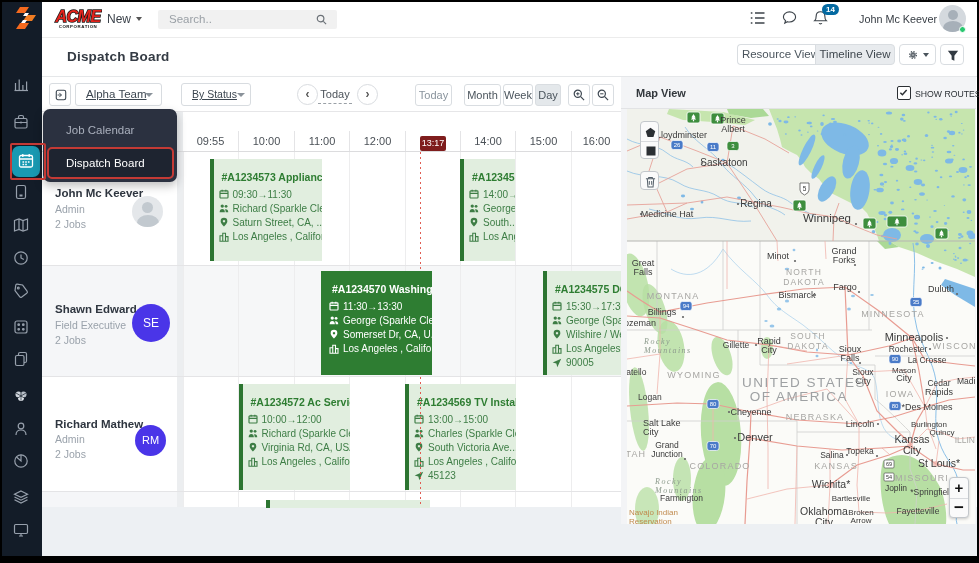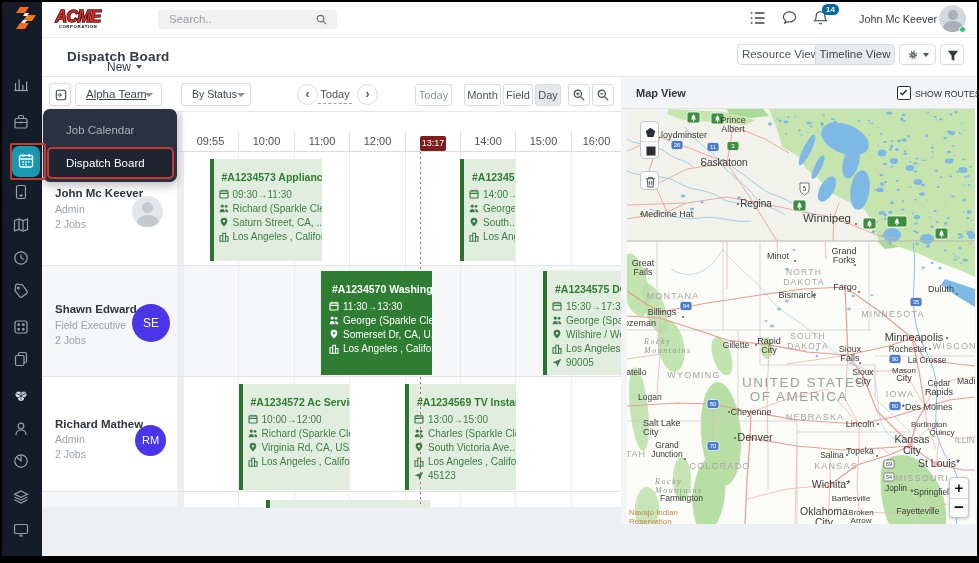--- a/index.html
+++ b/index.html
@@ -10,21 +10,21 @@
 #base { left:2px; top:2px; width:975px; height:554px; background:#fff; }
 #graybottom { left:42px; top:507px; width:935px; height:49px; background:#edf0f3; }
 #sidebar { left:2px; top:2px; width:40px; height:554px; background:#131c28; }
 #topbar { left:42px; top:2px; width:935px; height:36px; background:#fff; border-bottom:1px solid #ececec; }
 #titlebar { left:42px; top:38px; width:935px; height:39px; background:#fff; border-bottom:1px solid #e5e7e9; }
 #calpanel { left:42px; top:77px; width:579px; height:430px; background:#fff; }
 #mappanel { left:621px; top:77px; width:355px; height:447px; background:#f3f4f6; }
 
 .sic { position:absolute; left:13px; width:16px; height:16px; }
 .sic svg { display:block; width:16px; height:16px; }
-.newbtn { position:absolute; left:107px; top:12px; font-size:12px; color:#3a4149;margin-top:48px; }
+.newbtn { position:absolute; left:107px; top:12px; font-size:12px; color:#3a4149; }
 .search { position:absolute; left:158px; top:10px; width:179px; height:19px; background:#f1f1f1; border-radius:2px; font-size:11.5px; color:#9aa0a6; line-height:19px; padding-left:11px; }
 .caret { display:inline-block; width:0; height:0; border-left:3.5px solid transparent; border-right:3.5px solid transparent; border-top:4px solid #555; vertical-align:middle; margin-left:5px; margin-top:-1px; }
 .uname { position:absolute; left:859px; top:13px; font-size:10.8px; color:#363c43; }
 .avatar { position:absolute; left:939px; top:5px; width:27px; height:27px; border-radius:50%; background:#d4d9de; overflow:hidden; }
 .avatar .hd { position:absolute; left:8.5px; top:5px; width:10px; height:10px; border-radius:50%; background:#a7b0b9; }
 .avatar .bd { position:absolute; left:3.5px; top:16px; width:20px; height:14px; border-radius:50%; background:#a7b0b9; }
 .gdot { position:absolute; left:959px; top:26px; width:7px; height:7px; border-radius:50%; background:#28c76f; border:1.2px solid #fff; }
 
 .h1 { position:absolute; left:67px; top:49px; font-size:13.5px; font-weight:bold; color:#343b44; letter-spacing:0.2px; }
 .vbtn { position:absolute; top:44px; height:21px; border:1px solid #d9dde1; background:#fff; font-size:11.5px; color:#4a545c; line-height:19px; text-align:center; white-space:nowrap; }
@@ -673,27 +673,27 @@
       </svg>
   </div>
 
   <div class="abs tbtn" style="left:49px; top:83px; width:22px; height:23px;">
     <svg style="position:absolute; left:4.5px; top:5px;" width="12" height="12" viewBox="0 0 14 14" fill="none" stroke="#3c4650" stroke-width="1.3">
         <rect x="1.5" y="1.5" width="11" height="11" rx="2"></rect>
         <path d="M5 4.5 L7.5 7 L5 9.5 M7.5 7 H3" stroke-width="1.1"></path>
       </svg>
   </div>
   <div class="abs tbtn sel" style="left:75px; top:83px; width:87px; height:23px;text-decoration:underline;">Alpha Team<span class="scaret"></span></div>
-  <div class="abs tbtn sel" style="left:181px; top:83px; width:70px; height:23px; font-size:10.5px;">By Status<span class="scaret" style="right:5px;"></span></div>
+  <div class="abs tbtn sel" style="left:181px; top:83px; width:70px; height:23px; font-size:10.5px;text-decoration:underline;">By Status<span class="scaret" style="right:5px;"></span></div>
   <div class="circ" style="left:297px;">‹</div>
   <div class="abs" style="left:318px; top:86px; width:34px; height:18px; border-bottom:1px dashed #9aa0a6; font-size:11px; color:#4d545b; text-align:center; line-height:16px;">Today</div>
   <div class="circ" style="left:357px;">›</div>
   <div class="smbtn" style="left:415px; width:37px; color:#8a949d;">Today</div>
   <div class="smbtn" style="left:464px; width:37px;">Month</div>
-  <div class="smbtn" style="left:503px; width:30px;">Field</div>
+  <div class="smbtn" style="left:503px; width:30px;">Week</div>
   <div class="smbtn" style="left:535px; width:26px; background:#e4e8eb;">Day</div>
   <div class="smbtn" style="left:568px; width:22px;"><svg style="margin-top:4px;" width="12" height="12" viewBox="0 0 13 13" fill="none" stroke="#3c4650" stroke-width="1.3">
         <circle cx="5.2" cy="5.2" r="3.9"></circle>
         <path d="M8.3 8.3 L12 12"></path>
         <path d="M3.4 5.2 h3.6 M5.2 3.4 v3.6" stroke-width="1.1"></path>
       </svg></div>
   <div class="smbtn" style="left:592px; width:22px;"><svg style="margin-top:4px;" width="12" height="12" viewBox="0 0 13 13" fill="none" stroke="#3c4650" stroke-width="1.3">
         <circle cx="5.2" cy="5.2" r="3.9"></circle>
         <path d="M8.3 8.3 L12 12"></path>
         <path d="M3.4 5.2 h3.6" stroke-width="1.1"></path>

